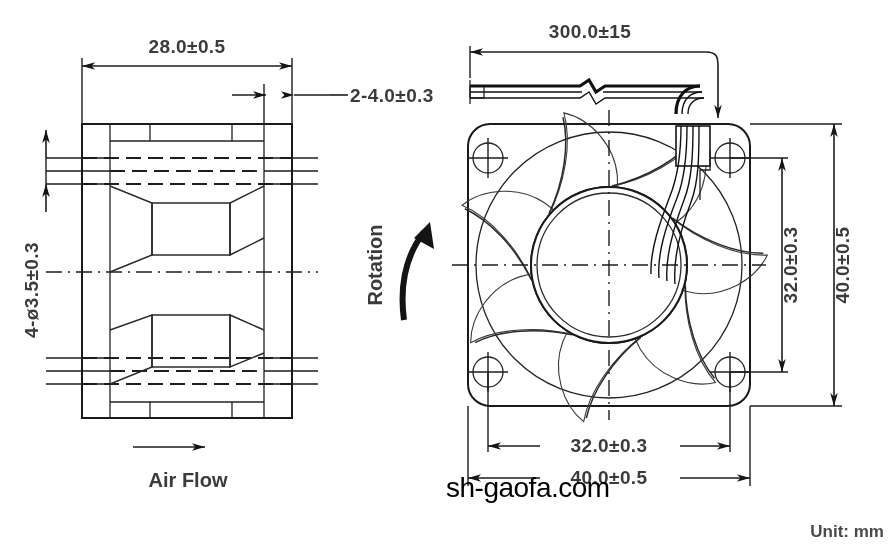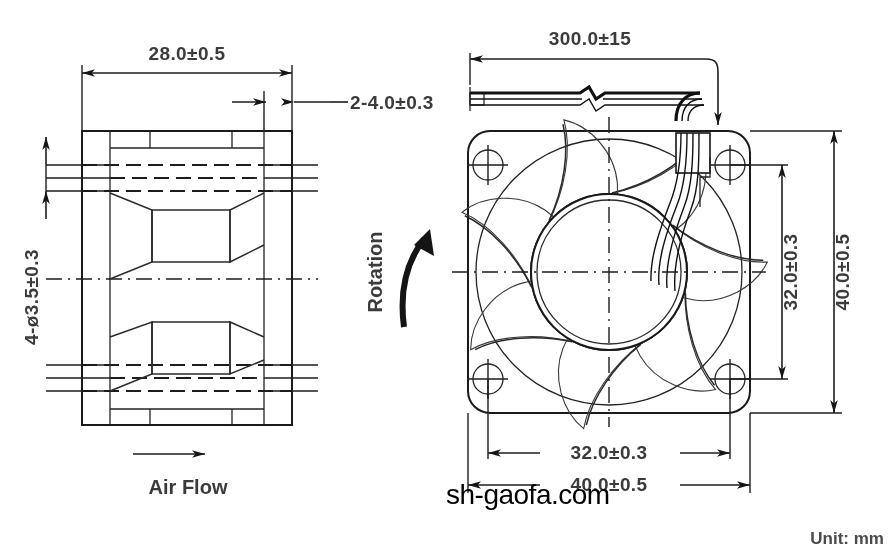--- a/index.html
+++ b/index.html
@@ -8,21 +8,21 @@
     background: #ffffff;
   }
   body {
     width: 896px; height: 548px;
     font-family: "Liberation Sans", sans-serif;
     overflow: hidden;
     position: relative;
   }
   #drawing-root {
     position: absolute;
-    left: 0; top: 7px;
+    left: 0; top: 0;
     width: 896px; height: 448px;
   }
   svg.cad { display: block; }
 
   
   .outline      { fill: none; stroke: #1a1a1a; stroke-width: 2; }
   .outline-thin { fill: none; stroke: #222; stroke-width: 1.3; }
   .blade        { fill: none; stroke: #2a2a2a; stroke-width: 1.5; }
   .blade2       { fill: none; stroke: #3a3a3a; stroke-width: 1.1; }
   .hidden-line  { fill: none; stroke: #1d1d1d; stroke-width: 1.8;

